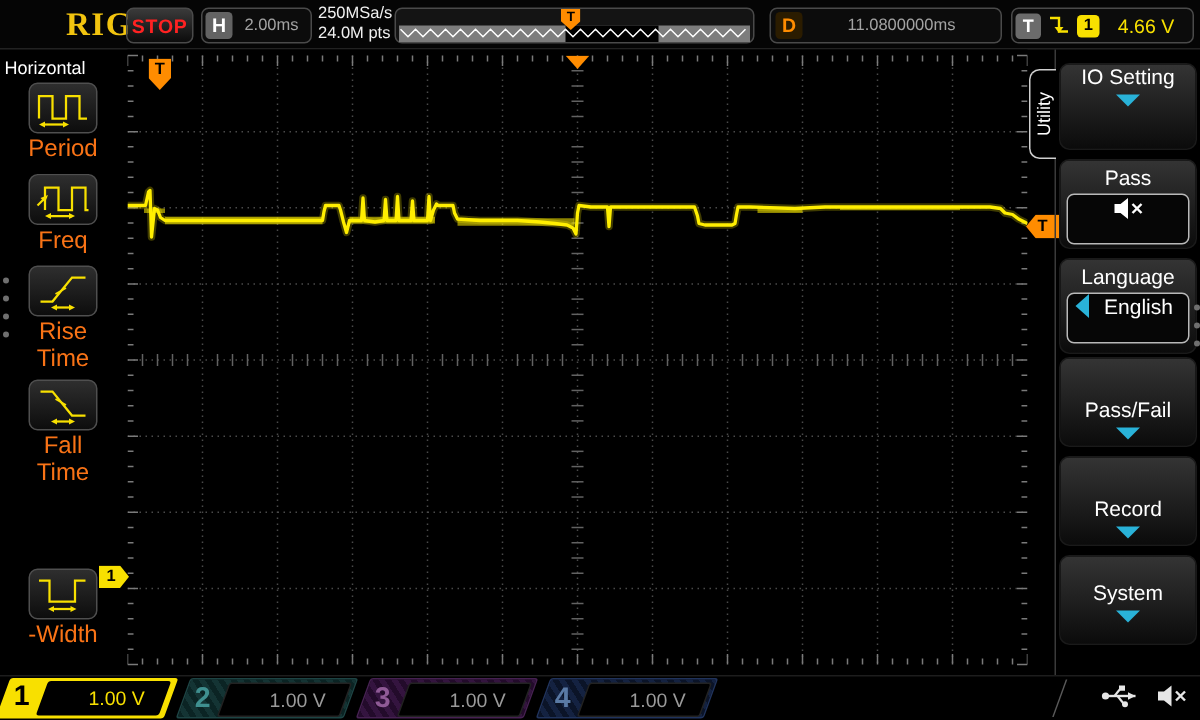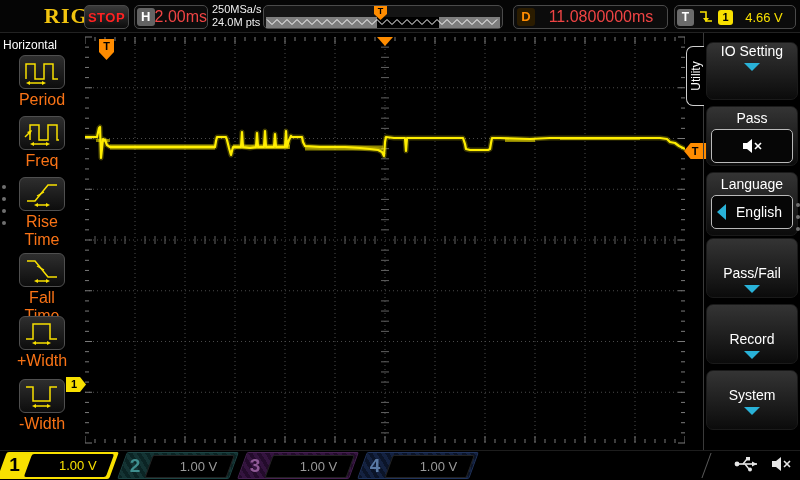--- a/index.html
+++ b/index.html
@@ -11,21 +11,21 @@
   #topbar { position:absolute; left:0; top:0; width:800px; height:33px; background:#050505; border-bottom:1px solid #222; }
   .logo { position:absolute; left:5px; top:3px; font-family:"Liberation Serif", serif;
     font-weight:bold; font-size:22px; color:#f2c40f; letter-spacing:1px;margin-left:39px; }
   .tb-box { position:absolute; top:5px; height:24px; background:#0c0c0c; border:1px solid #4a4a4a;
     border-radius:5px; display:flex; align-items:center; color:#fff; }
   #stop-box { left:84px; width:45px; justify-content:center; background:linear-gradient(180deg,#3a3a3a,#0c0c0c); }
   #stop-box span { color:#ff2222; font-weight:bold; font-size:13px; letter-spacing:0.5px; }
   #h-box { left:134px; width:74px; }
   .badge { display:inline-block; text-align:center; font-weight:bold; border-radius:3px; }
   .h-badge { width:18px; height:18px; line-height:18px; margin-left:2px; background:#636363; color:#fff; font-size:13px; }
-  .tb-val { flex:1; text-align:center; font-size:16px; color:#ef4444; }
+  .tb-val { flex:1; text-align:center; font-size:11px; color:#a3a3a3; }
   #sample-info { position:absolute; left:212px; top:3px; color:#f0f0f0; font-size:11px; line-height:13px; }
   #strip { left:263px; width:240px; background:#141414; }
   #strip svg { position:absolute; left:0; top:0; }
   .strip-flag { position:absolute; left:110px; top:0px; width:13px; height:14px; background:#ff8c00;
     clip-path:polygon(0 0,100% 0,100% 58%,50% 100%,0 58%);
     color:#000; font-weight:bold; font-size:9px; text-align:center; line-height:11px; }
   #d-box { left:513px; width:155px; }
   .d-badge { width:18px; height:18px; line-height:18px; margin-left:3px; background:#2b1c00; color:#ff8c00; font-size:13px; }
   #t-box { left:674px; width:122px; }
   .t-badge { width:17px; height:17px; line-height:17px; margin-left:2px; background:#6b6b6b; color:#fff; font-size:12px; }
@@ -64,21 +64,21 @@
     border:1px solid #cfcfcf; border-right:none; border-radius:7px 0 0 7px;
     display:flex; align-items:center; justify-content:center; background:#000; }
   .utility-tab span { transform:rotate(-90deg); color:#fff; font-size:12px; white-space:nowrap; }
   .rm-btn { position:absolute; left:21px; width:92px; background:linear-gradient(180deg,#343434,#0b0b0b);
     border:1px solid #1a1a1a; border-radius:7px; color:#fff; font-size:14px; text-align:center; }
   .tri-down { width:0; height:0; border-left:8px solid transparent; border-right:8px solid transparent;
     border-top:8px solid #29b2d8; margin:4px auto 0; }
   .tri-left { width:0; height:0; border-top:8px solid transparent; border-bottom:8px solid transparent;
     border-right:9px solid #29b2d8; }
   .rm-sub { margin:3px 4px 4px; border:1px solid #b9b9b9; border-radius:5px; background:#060606;
-    display:flex; align-items:center; justify-content:center; }
+    display:flex; justify-content:center; }
 
   
   #bottombar { position:absolute; left:0; top:450px; width:800px; height:30px; background:#000; border-top:1px solid #1d1d1d; }
   .ch-block { position:absolute; top:1px; height:27px; width:112px; transform:skewX(-20deg); border-radius:2px; }
   .ch-num { position:absolute; left:7px; top:2px; font-size:19px; font-weight:bold; transform:skewX(20deg); }
   .ch-val-box { position:absolute; left:26px; top:2px; width:82px; height:23px; background:#000; border-radius:2px;
     display:flex; align-items:center; justify-content:center; gap:6px; }
   .ch-val-inner { transform:skewX(20deg); display:flex; align-items:center; gap:6px; font-size:13px; }
   .ch1 { left:2px; background:#f8e000; }
   .ch1 .ch-num { color:#000; }
@@ -192,31 +192,20 @@
         <polyline points="3,5 11,5 24,21 33,21" fill="none" stroke="#f8e000" stroke-width="1.5"></polyline>
         <line x1="13" y1="10" x2="20" y2="14" stroke="#f8e000" stroke-width="1.2"></line>
         <line x1="12" y1="25" x2="24" y2="25" stroke="#f8e000" stroke-width="1.5"></line>
         <polygon points="10,25 14,23 14,27" fill="#f8e000"></polygon>
             <polygon points="26,25 22,23 22,27" fill="#f8e000"></polygon>
       </svg>
         </div>
       <div class="lm-label">Fall Time</div>
     </div>
 
-    <div class="lm-item" style="top:283px">
-      <div class="lm-btn">
-          <svg width="36" height="28" viewBox="0 0 36 28">
-        <polyline points="2,20 9,20 9,5 26,5 26,20 33,20" fill="none" stroke="#f8e000" stroke-width="1.5"></polyline>
-        <line x1="11" y1="24" x2="24" y2="24" stroke="#f8e000" stroke-width="1.5"></line>
-        <polygon points="8,24 12,22 12,26" fill="#f8e000"></polygon>
-            <polygon points="27,24 23,22 23,26" fill="#f8e000"></polygon>
-      </svg>
-        </div>
-      <div class="lm-label">+Width</div>
-    </div>
 
     <div class="lm-item" style="top:346px">
       <div class="lm-btn">
           <svg width="36" height="28" viewBox="0 0 36 28">
         <polyline points="2,5 9,5 9,19 26,19 26,5 33,5" fill="none" stroke="#f8e000" stroke-width="1.5"></polyline>
         <line x1="11" y1="24" x2="24" y2="24" stroke="#f8e000" stroke-width="1.5"></line>
         <polygon points="8,24 12,22 12,26" fill="#f8e000"></polygon>
             <polygon points="27,24 23,22 23,26" fill="#f8e000"></polygon>
       </svg>
         </div>

